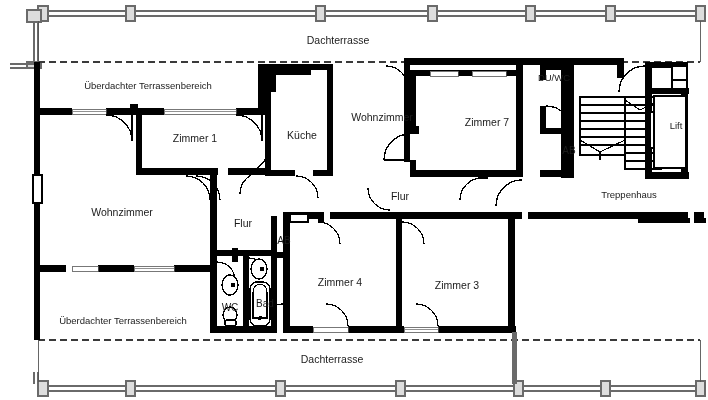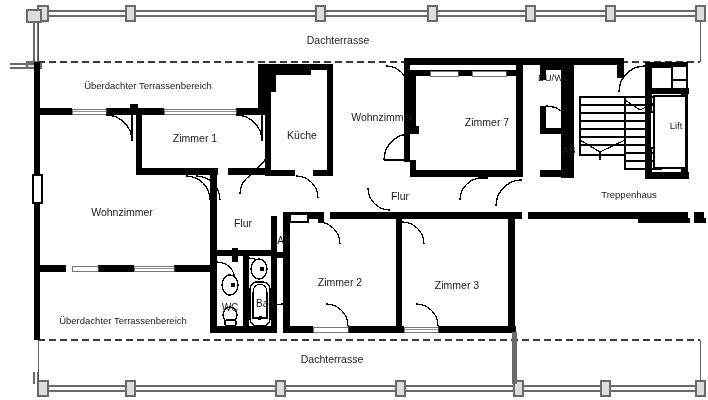--- a/index.html
+++ b/index.html
@@ -318,18 +318,18 @@
   <div class="room-label lbl-md" style="left:554px;top:77px">DU/WC</div>
   <div class="room-label lbl-sm" style="left:569px;top:150px">AB</div>
   <div class="room-label lbl-md" style="left:676px;top:125px">Lift</div>
   <div class="room-label lbl-md" style="left:629px;top:194px">Treppenhaus</div>
   <div class="room-label lbl-lg" style="left:122px;top:212px">Wohnzimmer</div>
   <div class="room-label lbl-lg" style="left:243px;top:223px">Flur</div>
   <div class="room-label lbl-lg" style="left:400px;top:196px">Flur</div>
   <div class="room-label lbl-sm" style="left:284px;top:240px">AB</div>
   <div class="room-label lbl-sm" style="left:230px;top:307px">WC</div>
   <div class="room-label lbl-sm" style="left:265px;top:303px">Bad</div>
-  <div class="room-label lbl-lg" style="left:340px;top:282px">Zimmer 2</div>
+  <div class="room-label lbl-lg" style="left:340px;top:282px">Zimmer 4</div>
   <div class="room-label lbl-lg" style="left:457px;top:285px">Zimmer 3</div>
   <div class="room-label lbl-md" style="left:123px;top:320px">Überdachter Terrassenbereich</div>
   <div class="room-label lbl-lg" style="left:332px;top:359px">Dachterrasse</div>
 
 </div>
 
 </body></html>

